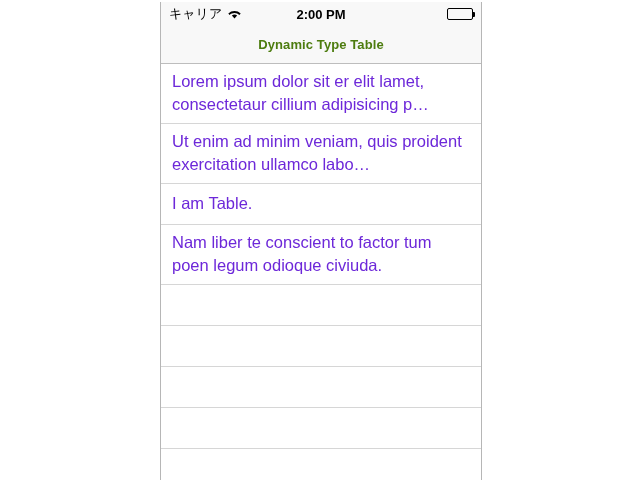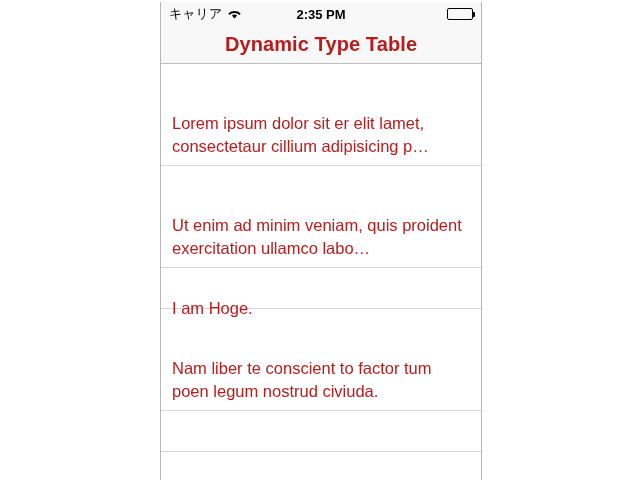--- a/index.html
+++ b/index.html
@@ -111,45 +111,44 @@
     flex: 0 0 38px;
     height: 38px;
     background: #f8f8f8;
     border-bottom: 1px solid #bdbdbd;
     display: flex;
     align-items: center;
     justify-content: center;
     box-sizing: border-box;
   }
   .nav-title {
-    font-size: 20px;
+    font-size: 13px;
     font-weight: bold;
-    color: #b91c1c;
+    color: #4d7c0f;
     letter-spacing: 0.1px;
   }
 
   
   .table {
     flex: 1 1 auto;
     background: #ffffff;
     overflow: hidden;
   }
   .table-row {
     border-bottom: 1px solid #d6d6d6;
     padding: 6px 11px 7px 11px;
     box-sizing: border-box;
     background: #ffffff;
   }
   .cell-text {
     font-size: 16.5px;
     line-height: 23px;
-    color: #b91c1c;
+    color: #6d28d9;
     white-space: pre-wrap;
     word-break: break-word;
-    margin-top: 42px;
   }
   .table-row.empty {
     height: 41px;
   }
   .table-row.single {
     height: 41px;
     display: flex;
     align-items: center;
   }
 </style>
@@ -163,42 +162,42 @@
     <div class="status-bar">
       <div class="status-left">
         <span class="carrier-label">キャリア</span>
         <span class="wifi-icon">
           <svg width="15" height="12" viewBox="0 0 15 12">
             <path d="M7.5 10.6 L4.9 7.4 a4.2 4.2 0 0 1 5.2 0 Z" fill="#000"></path>
             <path d="M7.5 5.1 c-1.9 0-3.6 .7-4.9 1.9 L1.3 5.4 A9.1 9.1 0 0 1 7.5 3 a9.1 9.1 0 0 1 6.2 2.4 l-1.3 1.6 A7.1 7.1 0 0 0 7.5 5.1 Z" fill="#000"></path>
           </svg>
         </span>
       </div>
-      <div class="status-time">2:35 PM</div>
+      <div class="status-time">2:00 PM</div>
       <div class="status-right">
         <span class="battery"><span class="battery-fill"></span></span>
       </div>
     </div>
 
     <div class="nav-bar">
       <span class="nav-title">Dynamic Type Table</span>
     </div>
 
     <div class="table">
       <div class="table-row">
         <div class="cell-text">Lorem ipsum dolor sit er elit lamet, consectetaur cillium adipisicing p…</div>
       </div>
       <div class="table-row">
         <div class="cell-text">Ut enim ad minim veniam, quis proident exercitation ullamco labo…</div>
       </div>
       <div class="table-row single">
-        <div class="cell-text">I am Hoge.</div>
+        <div class="cell-text">I am Table.</div>
       </div>
       <div class="table-row">
-        <div class="cell-text">Nam liber te conscient to factor tum poen legum nostrud civiuda.</div>
+        <div class="cell-text">Nam liber te conscient to factor tum poen legum odioque civiuda.</div>
       </div>
       <div class="table-row empty">
         <div class="cell-text"></div>
       </div>
       <div class="table-row empty">
         <div class="cell-text"></div>
       </div>
       <div class="table-row empty">
         <div class="cell-text"></div>
       </div>

